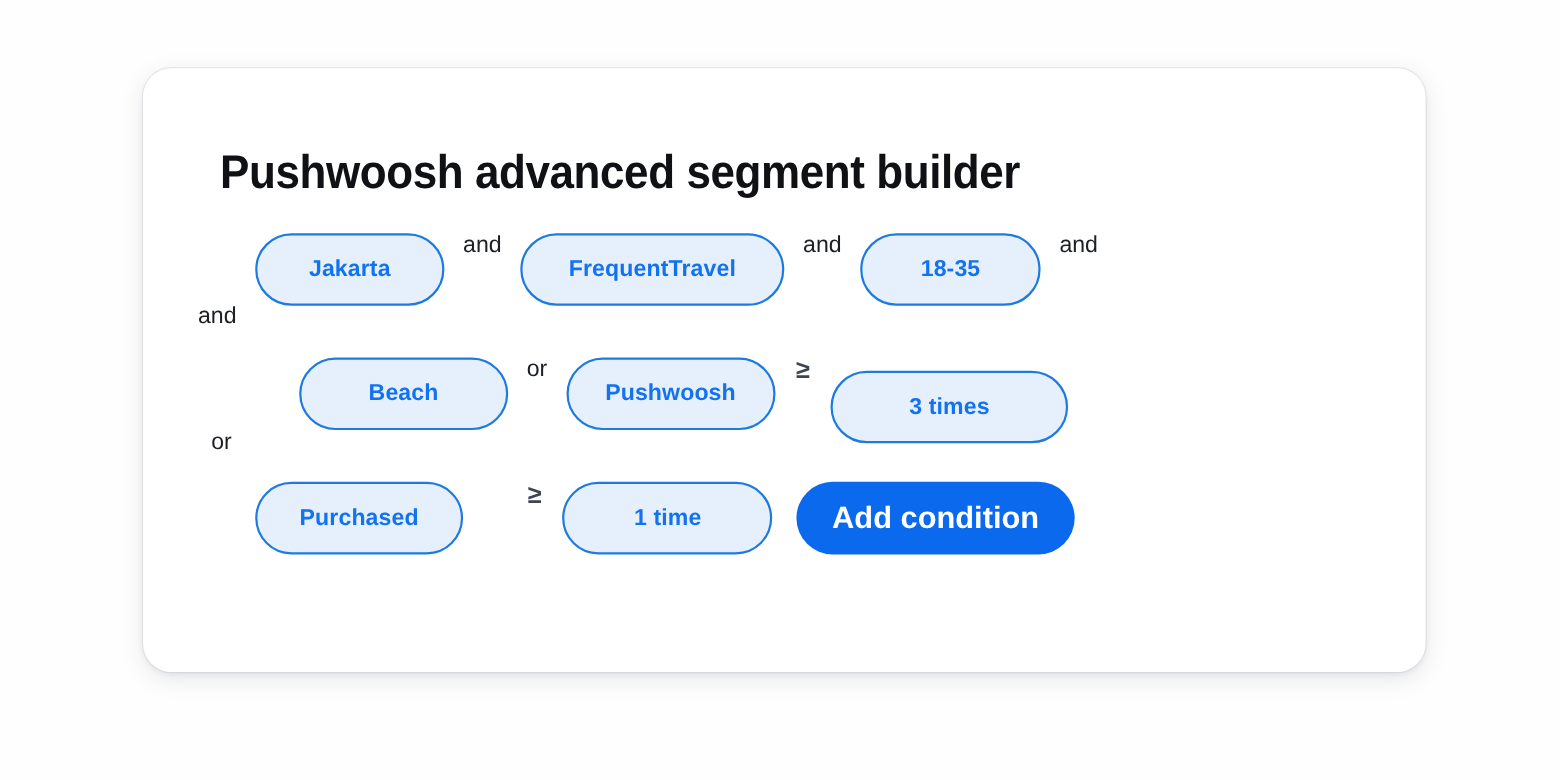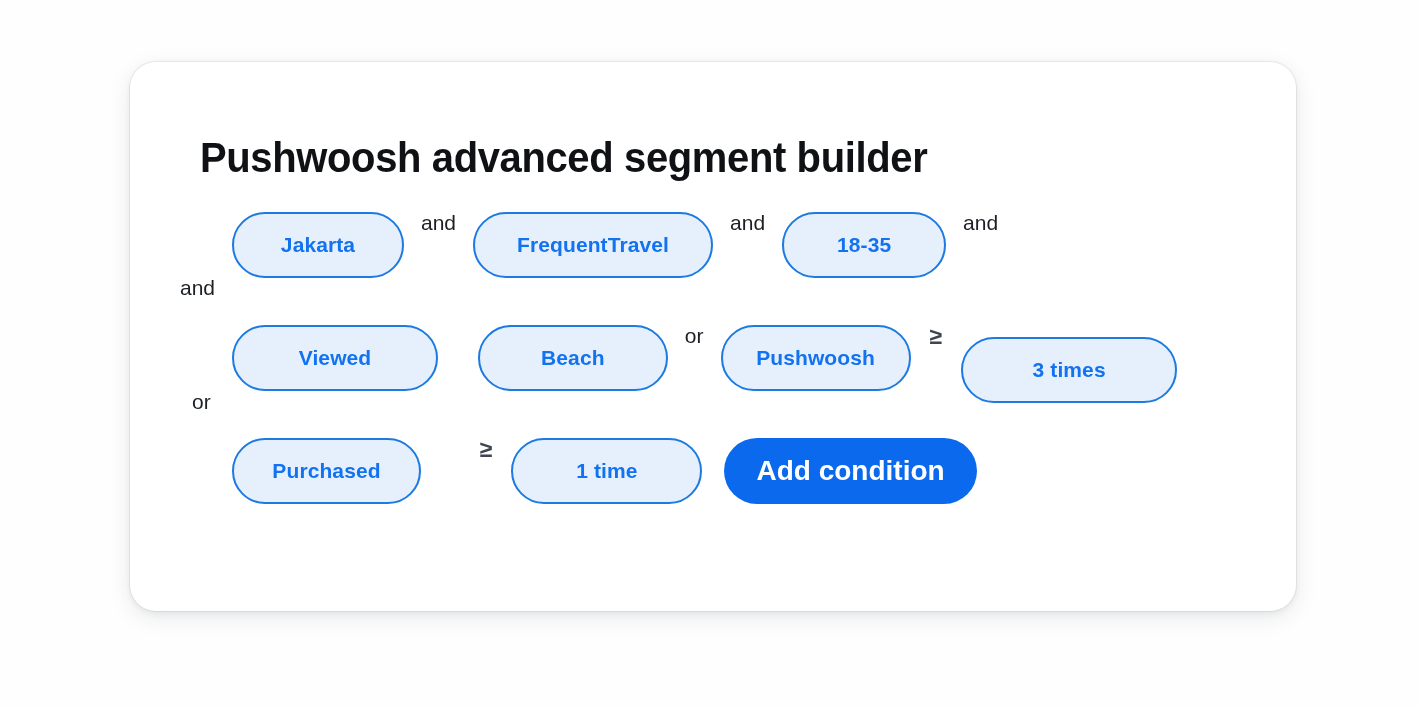--- a/index.html
+++ b/index.html
@@ -168,21 +168,20 @@
           <div class="pill w-frequent">FrequentTravel</div>
           <span class="conn">and</span>
           <div class="pill w-age">18-35</div>
           <span class="conn">and</span>
         </div>
       </div>
 
       <div class="row">
         <span class="group-conn and-left">and</span>
         <div class="row-inner">
-          <div class="pill w-viewed">Viewed</div>
           <span class="conn">&nbsp;</span>
           <div class="pill w-beach">Beach</div>
           <span class="conn">or</span>
           <div class="pill w-adventure">Pushwoosh</div>
           <span class="op">≥</span>
           <div class="pill w-times">3 times</div>
         </div>
       </div>
 
       <div class="row">

